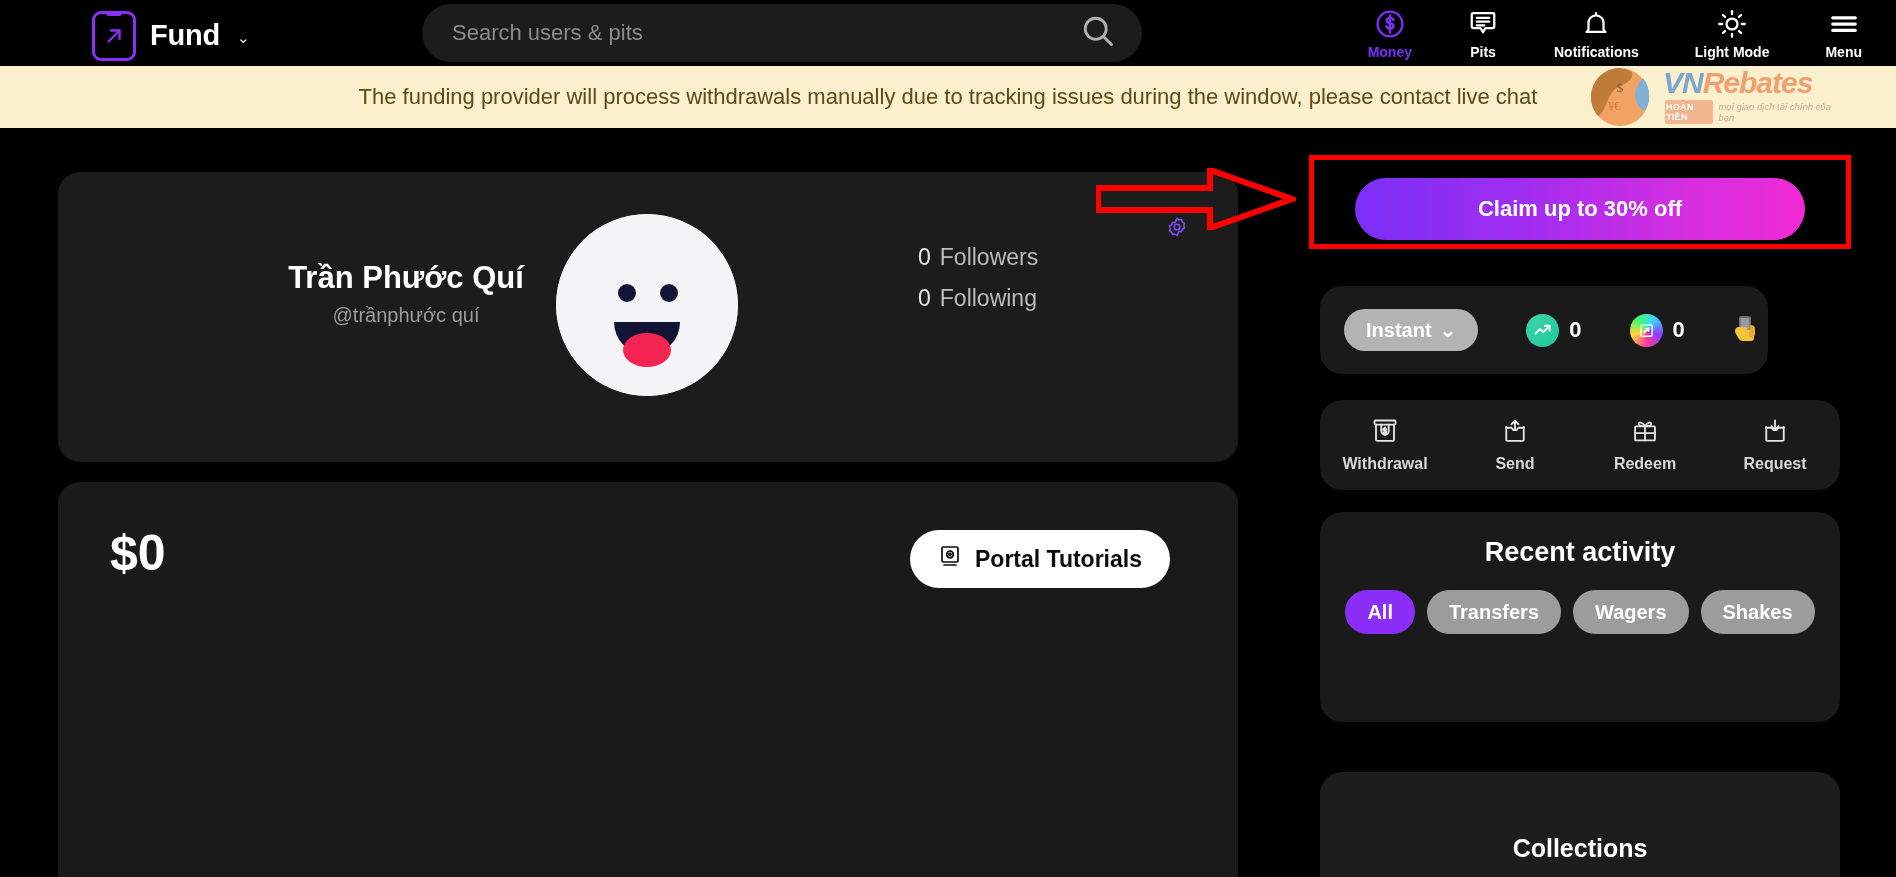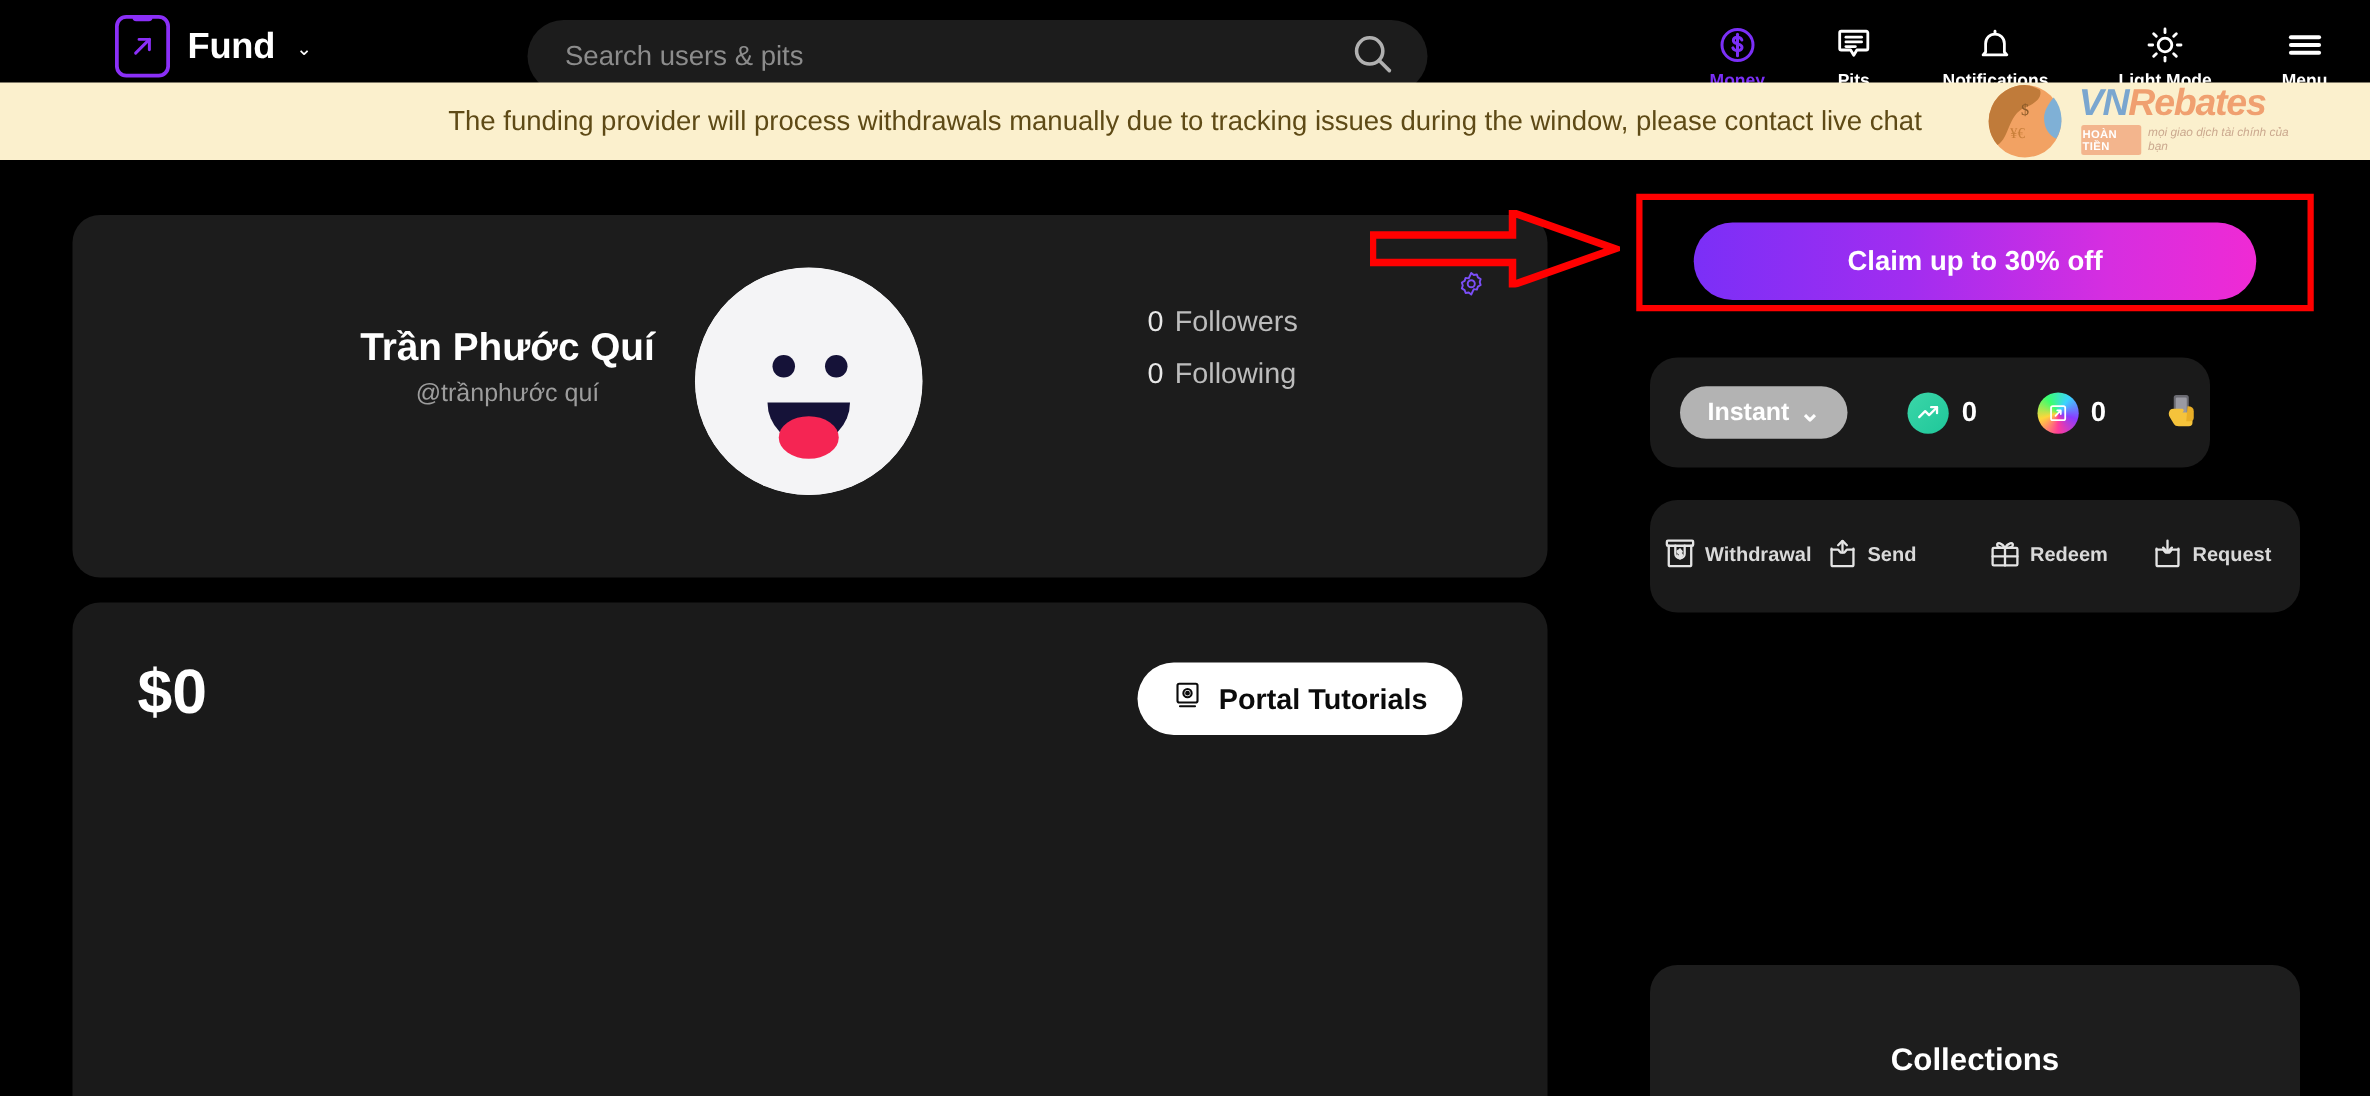--- a/index.html
+++ b/index.html
@@ -6,23 +6,23 @@
   html, body {
     width: 1896px; height: 877px;
     background: #000000;
     font-family: "Liberation Sans", sans-serif;
     overflow: hidden;
   }
   .page { position: relative; width: 1896px; height: 877px; background: #000; }
 
   
   .header {
-    position: absolute; top: 12px; left: 0; width: 1896px; height: 71px;
+    position: absolute; top: 0; left: 0; width: 1896px; height: 71px;
     background: #000000;
-    display: flex; align-items: flex-start;
+    display: flex; align-items: center;
   }
   .brand { display: flex; align-items: center; gap: 14px; margin-left: 92px; }
   .brand-logo {
     width: 44px; height: 50px; border: 3px solid #8b2ff8; border-radius: 9px;
     display: flex; align-items: center; justify-content: center;
     position: relative;
   }
   .brand-logo::before {
     content: ""; position: absolute; top: -3px; left: 50%; transform: translateX(-50%);
     width: 16px; height: 5px; background: #8b2ff8; border-radius: 0 0 3px 3px;
@@ -141,21 +141,21 @@
   .wallet-stat-num { color: #fff; font-size: 22px; font-weight: bold; }
   .circ-icon { width: 33px; height: 33px; border-radius: 50%; display:flex; align-items:center; justify-content:center; }
   .circ-green { background: linear-gradient(135deg,#3bd6a8,#1fc79a); }
   .circ-rainbow { background: conic-gradient(from 180deg, #ff3b9a, #ffd63b, #3bff6e, #3bd3ff, #8b3bff, #ff3b9a); }
 
   .actions-card {
     position: absolute; left: 1320px; top: 400px; width: 520px; height: 90px;
     background: #1a1a1a; border-radius: 22px;
     display: flex; align-items: center; justify-content: space-around;
   }
-  .action-item { display: flex; flex-direction: row; align-items: center; gap: 6px; cursor: pointer; width: 110px; }
+  .action-item { display: flex; flex-direction: column; align-items: center; gap: 6px; cursor: pointer; width: 110px; }
   .action-label { color: #d9d9d9; font-size: 16px; font-weight: bold; }
 
   .activity-card {
     position: absolute; left: 1320px; top: 512px; width: 520px; height: 210px;
     background: #1a1a1a; border-radius: 22px;
   }
   .activity-title { text-align: center; padding-top: 25px; color: #fff; font-size: 27px; font-weight: bold; }
   .chips { display: flex; gap: 12px; justify-content: center; margin-top: 22px; }
   .chip {
     border: none; border-radius: 22px; height: 44px; padding: 0 22px;
@@ -414,18 +414,27 @@
           <path d="M4.5 8.5 v11 a1 1 0 0 0 1 1 h13 a1 1 0 0 0 1-1 v-11"></path>
           <path d="M4.5 9.2 h4.6 l1.6 2 h2.6 l1.6-2 h4.6"></path>
           <polyline points="9 7.8 12 10.8 15 7.8"></polyline>
           <line x1="12" y1="10.6" x2="12" y2="3"></line>
         </svg>
       </span>
       <span class="action-label">Request</span>
     </div>
   </div>
 
+  <div class="activity-card">
+    <div class="activity-title">Recent activity</div>
+    <div class="chips">
+      <button class="chip active">All</button>
+      <button class="chip">Transfers</button>
+      <button class="chip">Wagers</button>
+      <button class="chip">Shakes</button>
+    </div>
+  </div>
 
   <div class="collections-card">
     <div class="collections-title">Collections</div>
   </div>
 
 </div>
 
 </body></html>

